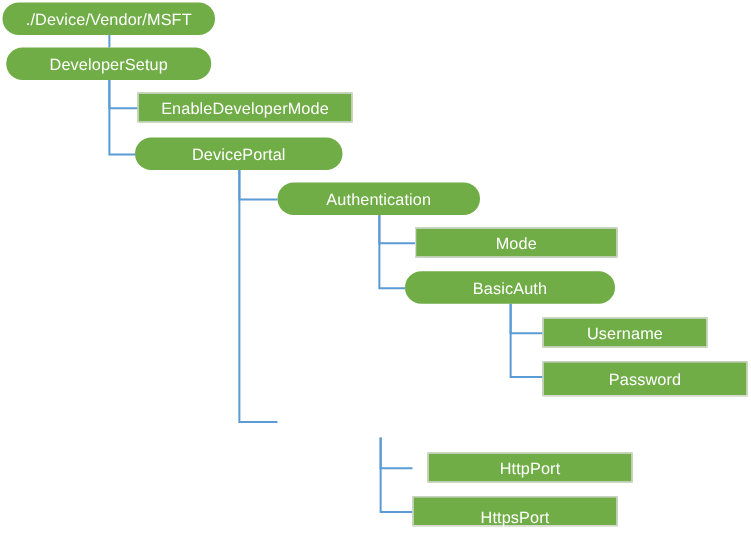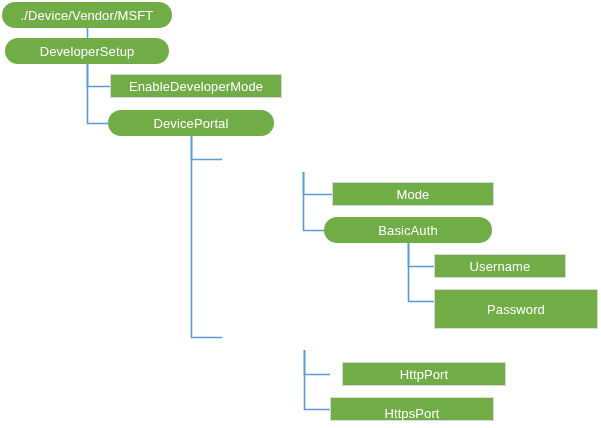--- a/index.html
+++ b/index.html
@@ -75,30 +75,33 @@
     </div>
     <div class="node shape-pill" style="left: 5px; top: 38px; width: 164px; height: 26px; background: rgb(112, 173, 71); color: rgb(255, 255, 255);">
       <span class="node-label">DeveloperSetup</span>
     </div>
     <div class="node shape-rect" style="left: 110px; top: 74px; width: 172px; height: 24px; background: rgb(112, 173, 71); color: rgb(255, 255, 255); border-color: rgb(217, 217, 217); justify-content: center;">
       <span class="node-label">EnableDeveloperMode</span>
     </div>
     <div class="node shape-pill" style="left: 108px; top: 110px; width: 166px; height: 26px; background: rgb(112, 173, 71); color: rgb(255, 255, 255);">
       <span class="node-label">DevicePortal</span>
     </div>
+    <div class="node shape-pill" style="left: 222px; top: 146px; width: 162px; height: 26px; background: rgb(112, 173, 71); color: rgb(255, 255, 255);">
+      <span class="node-label">Authentication</span>
+    </div>
     <div class="node shape-rect" style="left: 332px; top: 182px; width: 162px; height: 24px; background: rgb(112, 173, 71); color: rgb(255, 255, 255); border-color: rgb(217, 217, 217);">
       <span class="node-label">Mode</span>
     </div>
     <div class="node shape-pill" style="left: 324px; top: 217px; width: 168px; height: 26px; background: rgb(112, 173, 71); color: rgb(255, 255, 255);">
       <span class="node-label">BasicAuth</span>
     </div>
     <div class="node shape-rect" style="left: 434px; top: 254px; width: 132px; height: 24px; background: rgb(112, 173, 71); color: rgb(255, 255, 255); border-color: rgb(217, 217, 217);">
       <span class="node-label">Username</span>
     </div>
-    <div class="node shape-rect" style="left: 434px; top: 289px; width: 164px; height: 40px; background: rgb(112, 173, 71); color: rgb(255, 255, 255); border-color: rgb(217, 217, 217);">
+    <div class="node shape-rect" style="left: 434px; top: 289px; width: 164px; height: 28px; background: rgb(112, 173, 71); color: rgb(255, 255, 255); border-color: rgb(217, 217, 217);">
       <span class="node-label">Password</span>
     </div>
     <div class="node shape-rect" style="left: 330px; top: 362px; width: 164px; height: 24px; background: rgb(112, 173, 71); color: rgb(255, 255, 255); border-color: rgb(217, 217, 217); margin-left: 12px;">
       <span class="node-label">HttpPort</span>
     </div>
     <div class="node shape-rect" style="left: 330px; top: 397px; width: 164px; height: 24px; background: rgb(112, 173, 71); color: rgb(255, 255, 255); border-color: rgb(217, 217, 217); align-items: flex-end;">
       <span class="node-label">HttpsPort</span>
     </div>
   </div>
 

